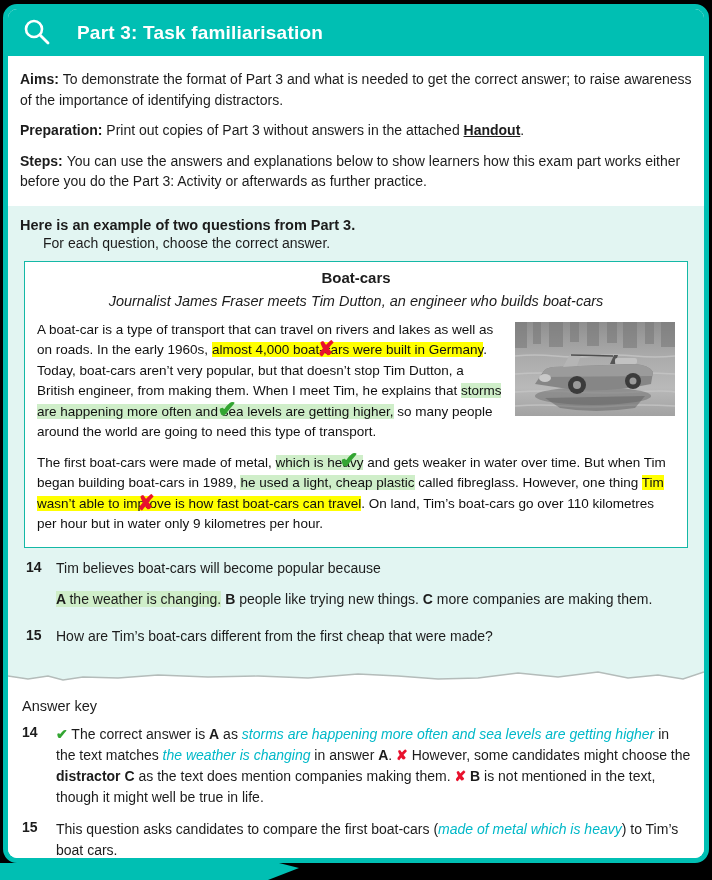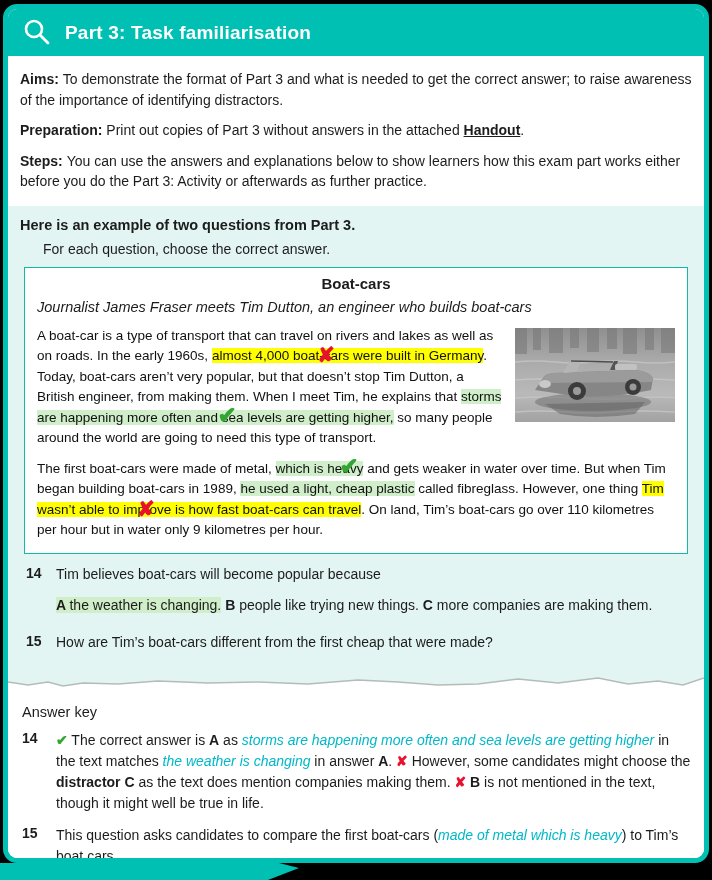--- a/index.html
+++ b/index.html
@@ -13,40 +13,40 @@
     font-family:"Liberation Sans", sans-serif; color:var(--ink);
   }
   .card{
     position:absolute; left:3px; right:3px; top:4px; bottom:17px;
     background:#fff; border:5px solid var(--teal); border-radius:14px;
     overflow:hidden; display:flex; flex-direction:column;
   }
   
   .hd{
     background:var(--teal); min-height:47px; display:flex; align-items:center;
-    padding:0 14px; gap:13px; flex:0 0 auto;
+    padding:0 14px; gap:25px; flex:0 0 auto;
   }
   .hd-title{color:#fff; font-size:19px; font-weight:700; letter-spacing:.2px;}
   .mag{width:30px;height:30px;flex:0 0 auto;}
   
   .intro{background:#fff; padding:13px 12px 4px; flex:0 0 auto;}
   .intro p{font-size:14px; line-height:20.5px; margin-bottom:10px;}
   .lbl{font-weight:700;}
   .link{font-weight:700; text-decoration:underline; color:inherit; cursor:pointer;}
   
   .mint{background:var(--mint); padding:11px 12px 0; flex:0 0 auto;}
-  .ex-head{font-size:14.5px; font-weight:700; margin-bottom:8px;}
+  .ex-head{font-size:14.5px; font-weight:700; margin-bottom:2px;}
   .ex-instr{font-size:14px; margin-bottom:3px;margin-left:23px;}
   
   .pbox{
     background:#fff; border:1px solid #14b8a6; margin:10px 4px 10px;
     padding:7px 12px 10px;
   }
   .p-title{text-align:center; font-weight:700; font-size:15px; margin-bottom:7px;}
-  .p-sub{text-align:left; font-style:italic; font-size:14.5px; margin-bottom:11px;}
+  .p-sub{text-align:center; font-style:italic; font-size:14.5px; margin-bottom:11px;}
   .p-body{font-size:13.5px; line-height:20.5px; color:#101010;}
   .p-body p{margin-bottom:10px;}
   .p-body p:last-child{margin-bottom:2px;}
   .photo{
     float:right; width:160px; height:94px; margin:2px 0 6px 12px; display:block;
   }
   
   .q-row{display:flex; margin:11px 2px 0; font-size:14px;}
   .q-num{font-weight:700; width:34px; flex:0 0 auto; padding-left:4px;}
   .q-body{flex:1;}

